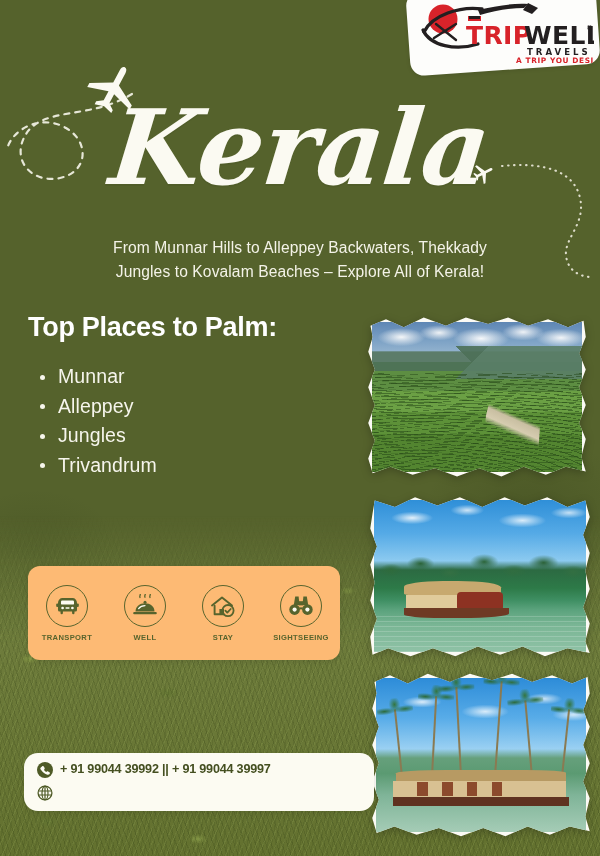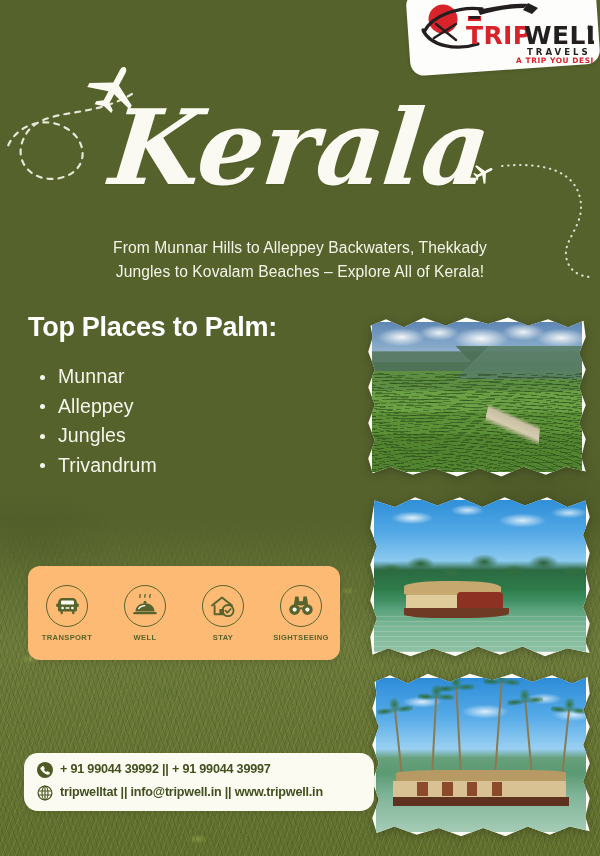--- a/index.html
+++ b/index.html
@@ -500,17 +500,16 @@
         <path d="M5,4.4 c.9,-.6 1.7,-.2 2.1,.6 l.5,1 c.3,.6 .1,1 -.3,1.4 l-.4,.4 c.5,1 1.3,1.8 2.3,2.3 l.4,-.4 c.4,-.4 .8,-.6 1.4,-.3 l1,.5 c.8,.4 1.2,1.2 .6,2.1 -.5,.7 -1.4,1 -2.3,.7 C7.5,11.9 4.1,8.5 3.3,6.7 3,5.8 4.3,4.9 5,4.4 z" fill="#fcfbf2"></path>
       </svg>
       <span class="txt">+ 91 99044 39992 || + 91 99044 39997</span>
     </div>
     <div class="contact-row">
       <svg width="16" height="16" viewBox="0 0 16 16">
         <circle cx="8" cy="8" r="6.9" fill="none" stroke="#4e5a26" stroke-width="1.3"></circle>
         <ellipse cx="8" cy="8" rx="3" ry="6.9" fill="none" stroke="#4e5a26" stroke-width="1.2"></ellipse>
         <path d="M1.3,6 h13.4 M1.3,10 h13.4 M8,1.1 v13.8" stroke="#4e5a26" stroke-width="1.2" fill="none"></path>
       </svg>
-      <span class="txt">tripwelltat || info@tripwell.in || www.tripwell.in</span>
     </div>
   </div>
 
 </div>
 
 </body></html>

